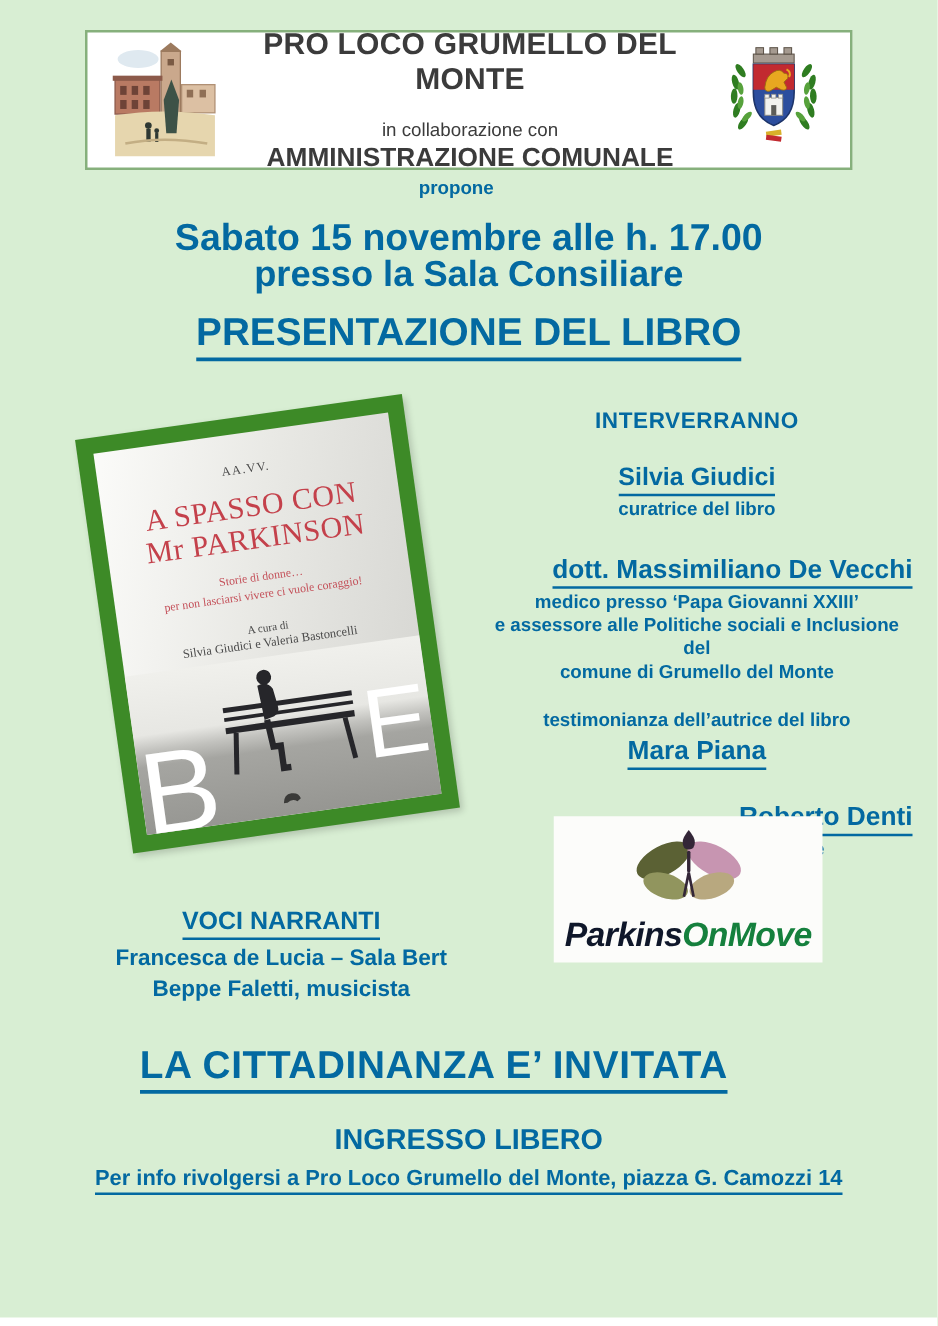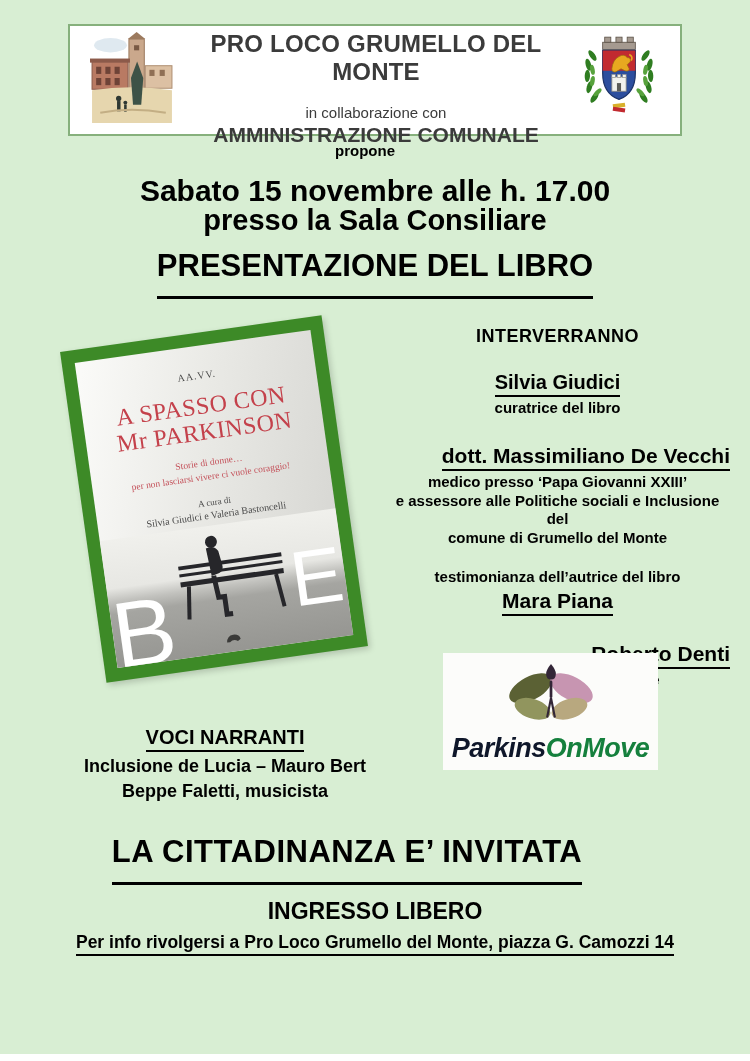--- a/index.html
+++ b/index.html
@@ -1,33 +1,33 @@
 <!DOCTYPE html>
 <html><head>
 <meta charset="utf-8">
 <style>
   html,body{margin:0;padding:0;}
   body{width:750px;height:1061px;font-family:"Liberation Sans",sans-serif;}
   .poster{position:relative;width:750px;height:1061px;background:#d8eed3;overflow:hidden;}
-  .ink{color:#000000;}
+  .ink{color:#0369a1;}
 
   
   .header-box{position:absolute;left:68px;top:24px;width:614px;height:112px;background:#ffffff;
-    border:2px solid #86b07c;box-sizing:border-box;display:flex;align-items:flex-start;justify-content:space-between;padding:4px 20px;}
+    border:2px solid #86b07c;box-sizing:border-box;display:flex;align-items:center;justify-content:space-between;padding:4px 20px;}
   .hdr-text{flex:1;text-align:center;color:#3b3b3b;}
   .hdr-org{font-size:24px;font-weight:bold;letter-spacing:.2px;}
   .hdr-collab{font-size:15px;margin-top:18px;}
   .hdr-admin{font-size:21px;font-weight:bold;margin-top:2px;}
 
   
   .propone{position:absolute;top:142px;left:0;width:730px;text-align:center;font-size:15px;font-weight:bold;}
   .date-line{position:absolute;top:162px;left:0;width:750px;text-align:center;font-size:30px;font-weight:bold;margin-top:12px;}
   .venue-line{position:absolute;top:204px;left:0;width:750px;text-align:center;font-size:29px;font-weight:bold;}
   .title-line{position:absolute;top:248px;left:0;width:750px;text-align:center;font-size:31px;font-weight:bold;}
-  .u3{display:inline-block;border-bottom:3px solid currentColor;padding-bottom:12px;}
+  .u3{display:inline-block;border-bottom:3px solid currentColor;padding-bottom:2px;}
   .u2{display:inline-block;border-bottom:2px solid currentColor;padding-bottom:1px;}
 
   
   .book{position:absolute;left:82px;top:332px;width:264px;height:334px;background:#3d8a27;
     transform:rotate(-8deg);box-sizing:border-box;padding:13px;box-shadow:2px 3px 6px rgba(0,0,0,.18);}
   .cover{position:relative;width:100%;height:100%;background:linear-gradient(105deg,#fbfbf9 0%,#e9e9e5 45%,#d4d4d0 100%);overflow:hidden;}
   .aavv{padding-top:24px;text-align:center;font-size:10px;color:#4a4a4a;font-family:"Liberation Serif",serif;letter-spacing:1px;}
   .btitle{margin-top:12px;text-align:center;font-family:"Liberation Serif",serif;font-size:24px;line-height:1.1;color:#c4414b;letter-spacing:.5px;}
   .bsub{margin-top:10px;text-align:center;font-family:"Liberation Serif",serif;font-size:9.5px;color:#c4515a;line-height:1.5;}
   .cura{margin-top:14px;text-align:center;font-family:"Liberation Serif",serif;font-size:9px;color:#4a4a4a;}
@@ -229,21 +229,21 @@
     </svg>
     <div class="pm-text">
       <span class="pm-1">Parkins</span><span class="pm-2">On</span><span class="pm-3">Move</span>
     </div>
   </div>
 
   <div class="voci ink">
     <div class="voci-h">
       <span class="u2">VOCI NARRANTI</span>
     </div>
-    <div class="voci-l">Inclusione de Lucia – Mauro Bert</div>
+    <div class="voci-l">Francesca de Lucia – Sala Bert</div>
     <div class="voci-l">Beppe Faletti, musicista</div>
   </div>
 
   <div class="invite ink">
     <span class="u3">LA CITTADINANZA E’ INVITATA</span>
   </div>
   <div class="free ink">INGRESSO LIBERO</div>
   <div class="info1 ink">
     <span class="u2">Per info rivolgersi a Pro Loco Grumello del Monte, piazza G. Camozzi 14</span>
   </div>

